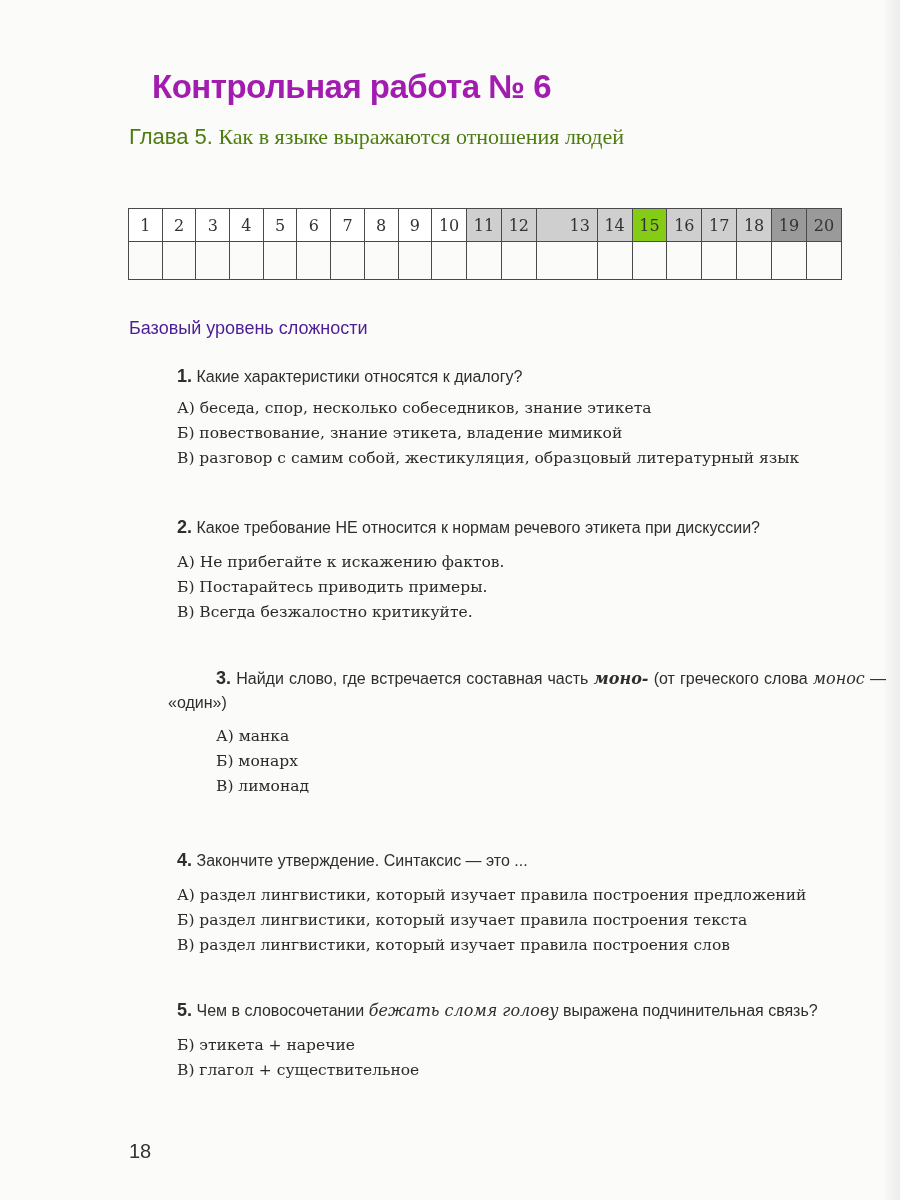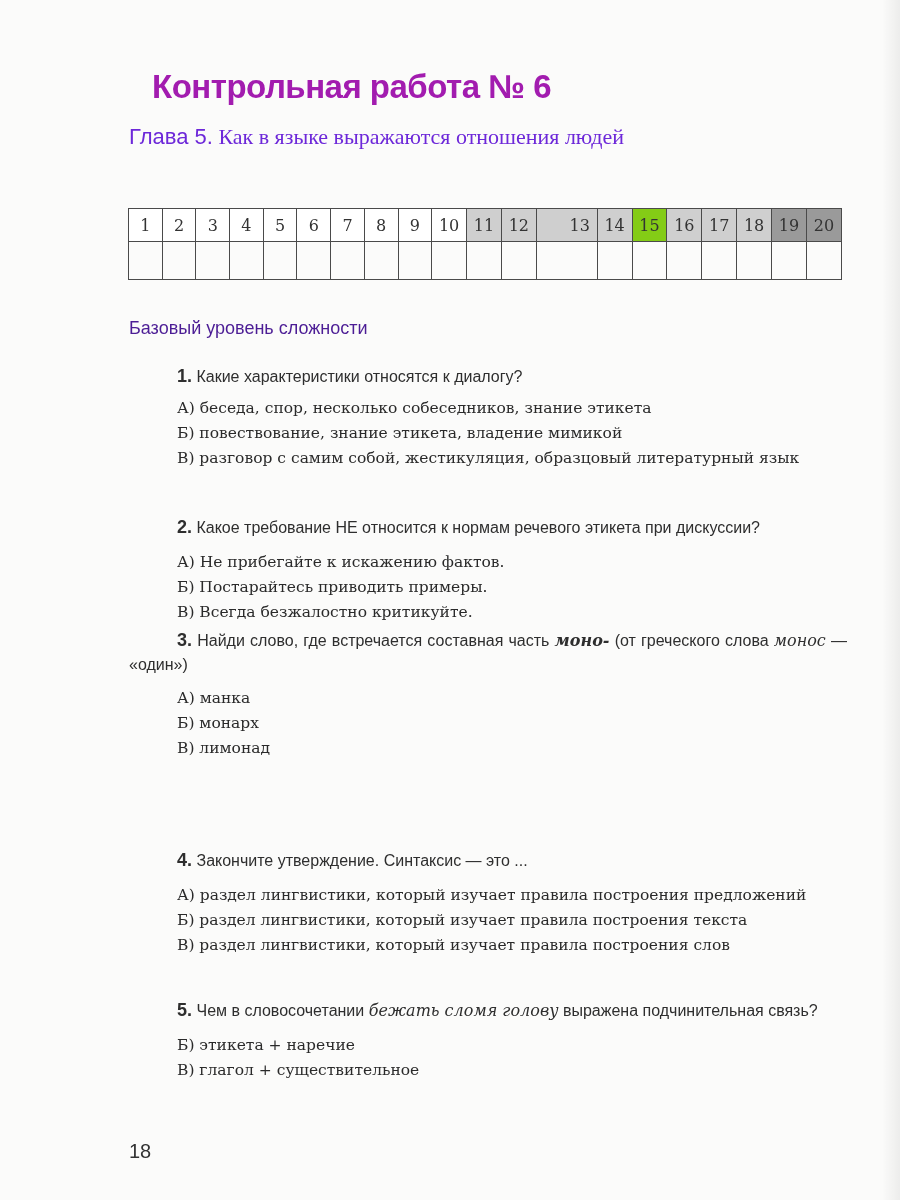--- a/index.html
+++ b/index.html
@@ -10,21 +10,21 @@
     color: #2b2b2b;
   }
   .page { position: absolute; left: 0; top: 0; width: 900px; height: 1200px; }
   .title {
     position: absolute; left: 128px; top: 68px;
     font-family: Liberation Sans, sans-serif; font-weight: bold;
     font-size: 33px; letter-spacing: -0.5px; color: #a21caf; margin-left: 24px;
   }
   .subtitle {
     position: absolute; left: 129px; top: 124px;
-    font-size: 22px; color: #6d28d9;
+    font-size: 22px; color: #4d7c0f;
     font-family: "Liberation Serif", serif;
     text-align: center;
   }
   .subtitle .lead { font-family: "Liberation Sans", sans-serif; }
   table.answers {
     position: absolute; left: 128px; top: 208px;
     border-collapse: collapse; width: 714px;
     font-family: "DejaVu Serif", serif;
   }
   table.answers td {
@@ -129,21 +129,21 @@
   </div>
 
   <div class="q" style="top:515px;">
     <div class="stem"><span class="num">2.</span><span> Какое требование НЕ относится к нормам речевого этикета при дискуссии?</span></div>
     <div style="height:10px"></div>
     <div class="opt">А) Не прибегайте к искажению фактов.</div>
     <div class="opt">Б) Постарайтесь приводить примеры.</div>
     <div class="opt">В) Всегда безжалостно критикуйте.</div>
   </div>
 
-  <div class="q" style="top:628px;">
+  <div class="q" style="top:666px;margin-left:39px;">
     <div class="stem"><span class="num">3.</span><span> Найди слово, где встречается составная часть </span><span class="bi">моно-</span><span> (от греческого слова </span><span class="it">монос</span><span> — «один»)</span></div>
     <div style="height:9px"></div>
     <div class="opt">А) манка</div>
     <div class="opt">Б) монарх</div>
     <div class="opt">В) лимонад</div>
   </div>
 
   <div class="q" style="top:848px;">
     <div class="stem"><span class="num">4.</span><span> Закончите утверждение. Синтаксис — это ...</span></div>
     <div style="height:10px"></div>

